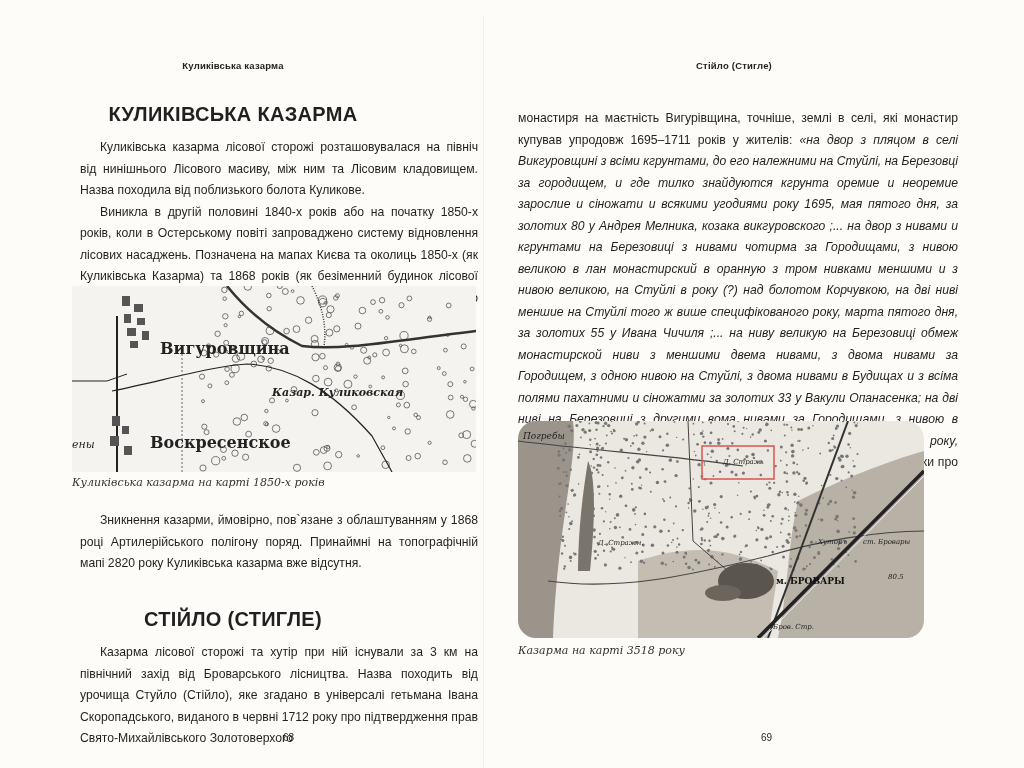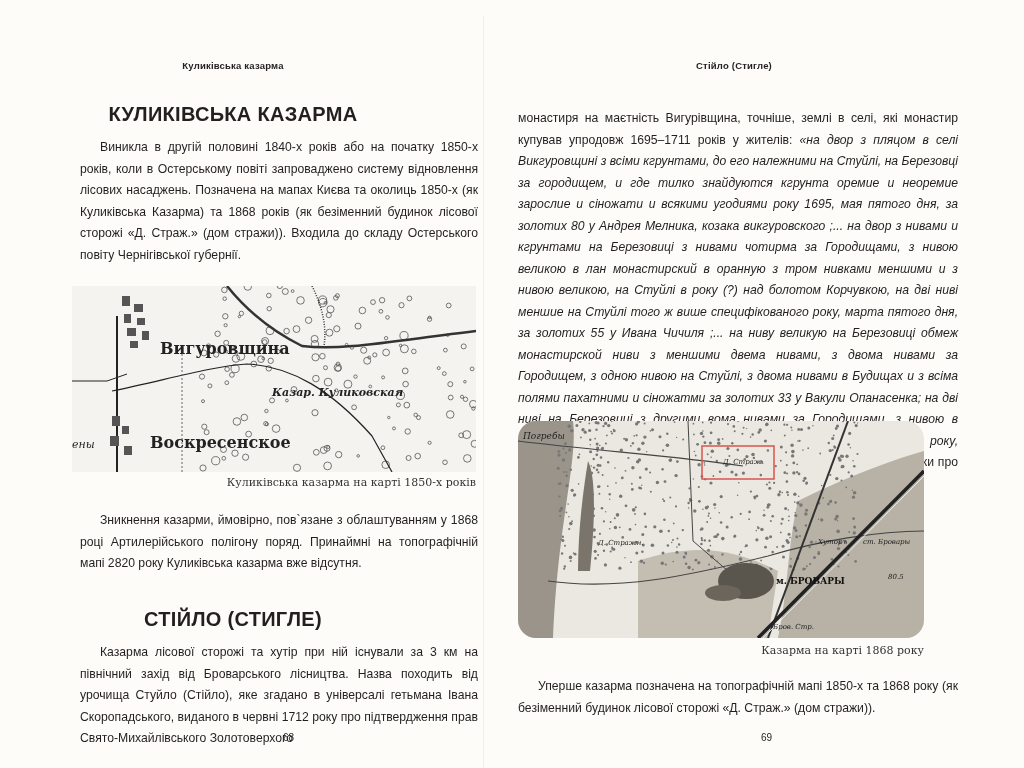--- a/index.html
+++ b/index.html
@@ -9,36 +9,37 @@
   .page { position: relative; width: 512px; height: 768px; background: #fdfcf9; }
   .page.left { border-right: 1px solid #f1efe9; }
   .running-head { position: absolute; top: 44px; width: 100%; text-align: center; font-size: 9.5px; font-weight: bold; letter-spacing: 0.2px; }
   .page.left .running-head { left: 18px; width: 430px; }
   .page.right .running-head { left: 30px; width: 440px; }
   .h1 { position: absolute; text-align: center; font-weight: bold; font-size: 20px; letter-spacing: 0.3px; }
   .body { position: absolute; font-size: 12.2px; line-height: 21.5px; text-align: justify; }
   .body p { text-indent: 20px; }
   .body p.noindent { text-indent: 0; }
   .body em { font-style: italic; }
-  .caption { position: absolute; text-align: right; font-family: "DejaVu Serif", "Liberation Serif", serif; font-size: 11px; color: #333; }
+  .caption { position: absolute; text-align: left; font-family: "DejaVu Serif", "Liberation Serif", serif; font-style: italic; font-size: 11px; color: #333; }
   .folio { position: absolute; top: 716px; font-size: 10px; text-align: center; width: 40px; padding-left: 41px; }
   .map { position: absolute; overflow: hidden; }
   svg { display: block; }
 </style>
 </head>
 <body>
 
 <div class="spread">
 
   <div class="page left">
     <div class="running-head">Куликівська казарма</div>
 
     <div class="h1" style="left:18px; width:430px; top:87px;">КУЛИКІВСЬКА КАЗАРМА</div>
 
     <div class="body" style="left:80px; width:398px; top:121px;">
+      <p>Куликівська казарма лісової сторожі розташовувалася на північ від нинішнього Лісового масиву, між ним та Лісовим кладовищем. Назва походила від поблизького болота Куликове.</p>
       <p>Виникла в другій половині 1840-х років або на початку 1850-х років, коли в Остерському повіті запроваджено систему відновлення лісових насаджень. Позначена на мапах Києва та околиць 1850-х (як Куликівська Казарма) та 1868 років (як безіменний будинок лісової сторожі «Д. Страж.» (дом стражи)). Входила до складу Остерського повіту Чернігівської губернії.</p>
     </div>
 
     <div class="map" style="left:72px; top:270px; width:404px; height:186px; background:#3b82f6;">
       <svg width="404" height="186" viewBox="0 0 404 186">
         <rect width="404" height="186" fill="#f4f3ef"></rect>
         <g id="dots1" fill="none" stroke="#555" stroke-width="0.8">
             <circle cx="264.4" cy="104.3" r="1.5"></circle>
             <circle cx="196.8" cy="82.4" r="2.7"></circle>
             <circle cx="151.5" cy="163.5" r="3.0"></circle>
@@ -786,21 +787,18 @@
         <text x="80" y="124" font-family="DejaVu Serif, serif" font-style="italic" font-size="7" fill="#222">Д. Стражн.</text>
         <text x="258" y="163" font-family="DejaVu Serif, serif" font-weight="bold" font-size="9" fill="#111">м. БРОВАРЫ</text>
         <text x="345" y="123" font-family="DejaVu Serif, serif" font-style="italic" font-size="7" fill="#222">ст. Бровары</text>
         <text x="300" y="123" font-family="DejaVu Serif, serif" font-style="italic" font-size="7" fill="#222">Хуторъ</text>
         <text x="255" y="208" font-family="DejaVu Serif, serif" font-style="italic" font-size="7" fill="#222">Бров. Стр.</text>
         <text x="370" y="158" font-family="DejaVu Serif, serif" font-style="italic" font-size="7" fill="#222">80.5</text>
 
         <rect id="hl-box" x="184" y="25" width="72" height="33" fill="none" stroke="#d9534f" stroke-width="1.5"></rect>
       </svg>
     </div>
-    <div class="caption" style="left:34px; width:406px; top:628px;">Казарма на карті 1868 року</div>
-
-    <div class="body" style="left:34px; width:440px; top:660px;">
-      <p>Уперше казарма позначена на топографічній мапі 1850-х та 1868 року (як безіменний будинок лісової сторожі «Д. Страж.» (дом стражи)).</p>
-    </div>
+    <div class="caption" style="left:34px; width:406px; top:628px;">Казарма на карті 3518 року</div>
+
 
     <div class="folio" style="left:236px;">69</div>
   </div>
 </div>
 
 </body></html>

